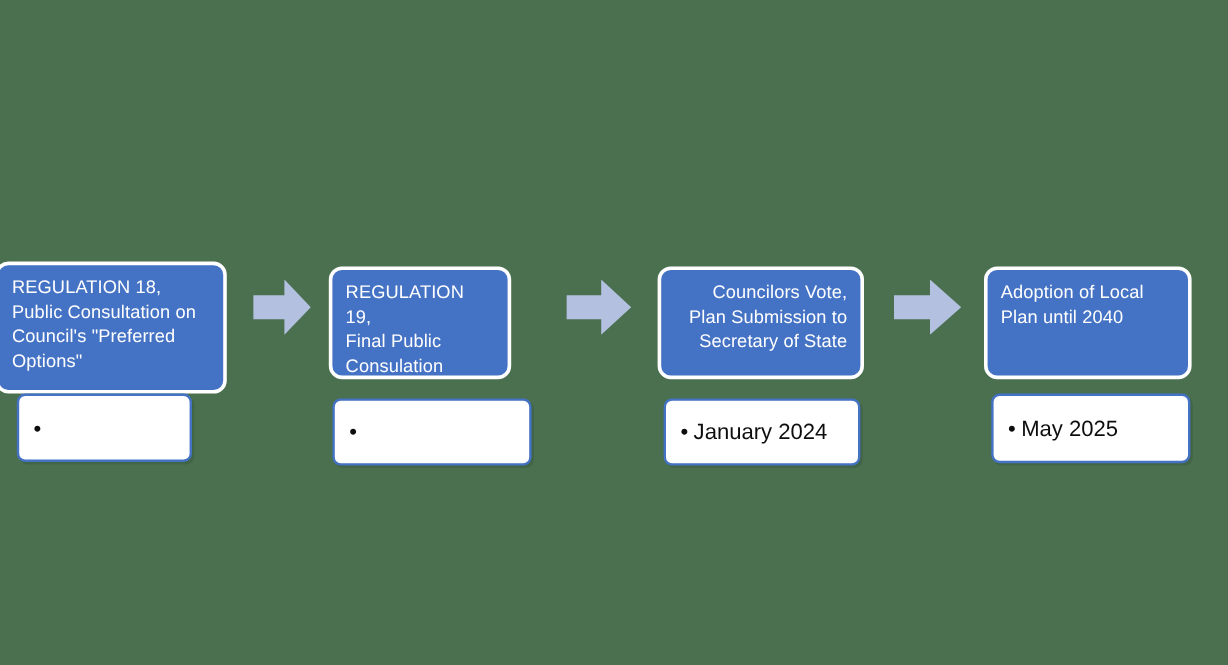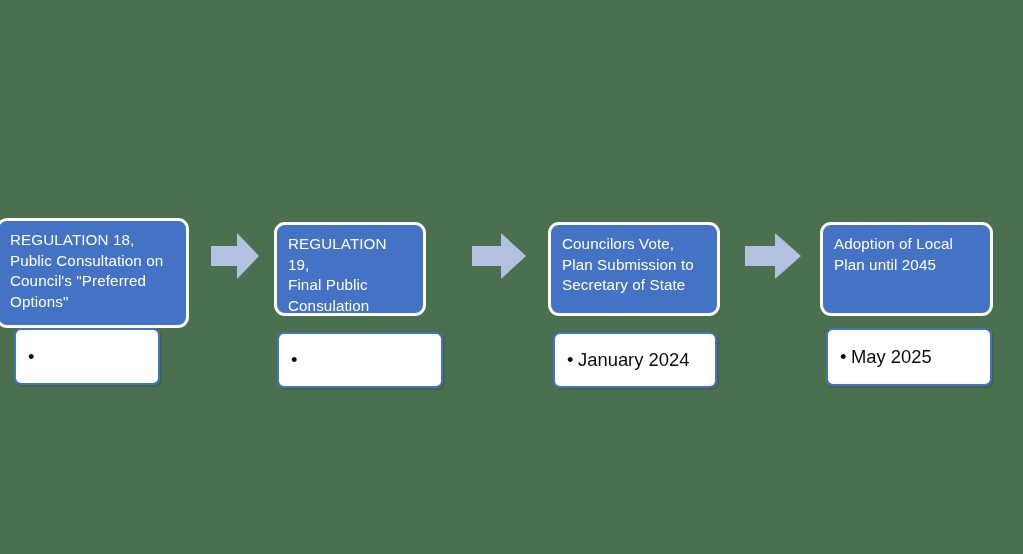--- a/index.html
+++ b/index.html
@@ -98,36 +98,36 @@
   <div class="date-box" style="left:277px; top:316px; width:166px; height:56px;">
     <span class="bullet-dot">•</span>
   </div>
 
   <div class="arrow" style="left:472px; top:217px; width:54px; height:46px;">
     <svg viewBox="0 0 54 46" preserveAspectRatio="none" aria-hidden="true">
       <polygon points="0,13 29,13 29,0 54,23 29,46 29,33 0,33" fill="#b4c0e0"></polygon>
     </svg>
   </div>
 
-  <div class="step-box" style="left:548px; top:206px; width:172px; height:94px;">Councilors Vote,
+  <div class="step-box" style="left:548px; top:206px; width:172px; height:94px;text-align:right;">Councilors Vote,
 Plan Submission to
 Secretary of State</div>
 
   <div class="date-box" style="left:553px; top:316px; width:164px; height:56px;">
     <span class="bullet-dot">•</span>
     <span class="date-text">January 2024</span>
   </div>
 
   <div class="arrow" style="left:745px; top:217px; width:56px; height:46px;">
     <svg viewBox="0 0 56 46" preserveAspectRatio="none" aria-hidden="true">
       <polygon points="0,13 30,13 30,0 56,23 30,46 30,33 0,33" fill="#b4c0e0"></polygon>
     </svg>
   </div>
 
   <div class="step-box" style="left:820px; top:206px; width:173px; height:94px;">Adoption of Local
-Plan until 2045</div>
+Plan until 2040</div>
 
   <div class="date-box" style="left:826px; top:312px; width:166px; height:58px;">
     <span class="bullet-dot">•</span>
     <span class="date-text">May 2025</span>
   </div>
 
 </div>
 
 </body></html>

